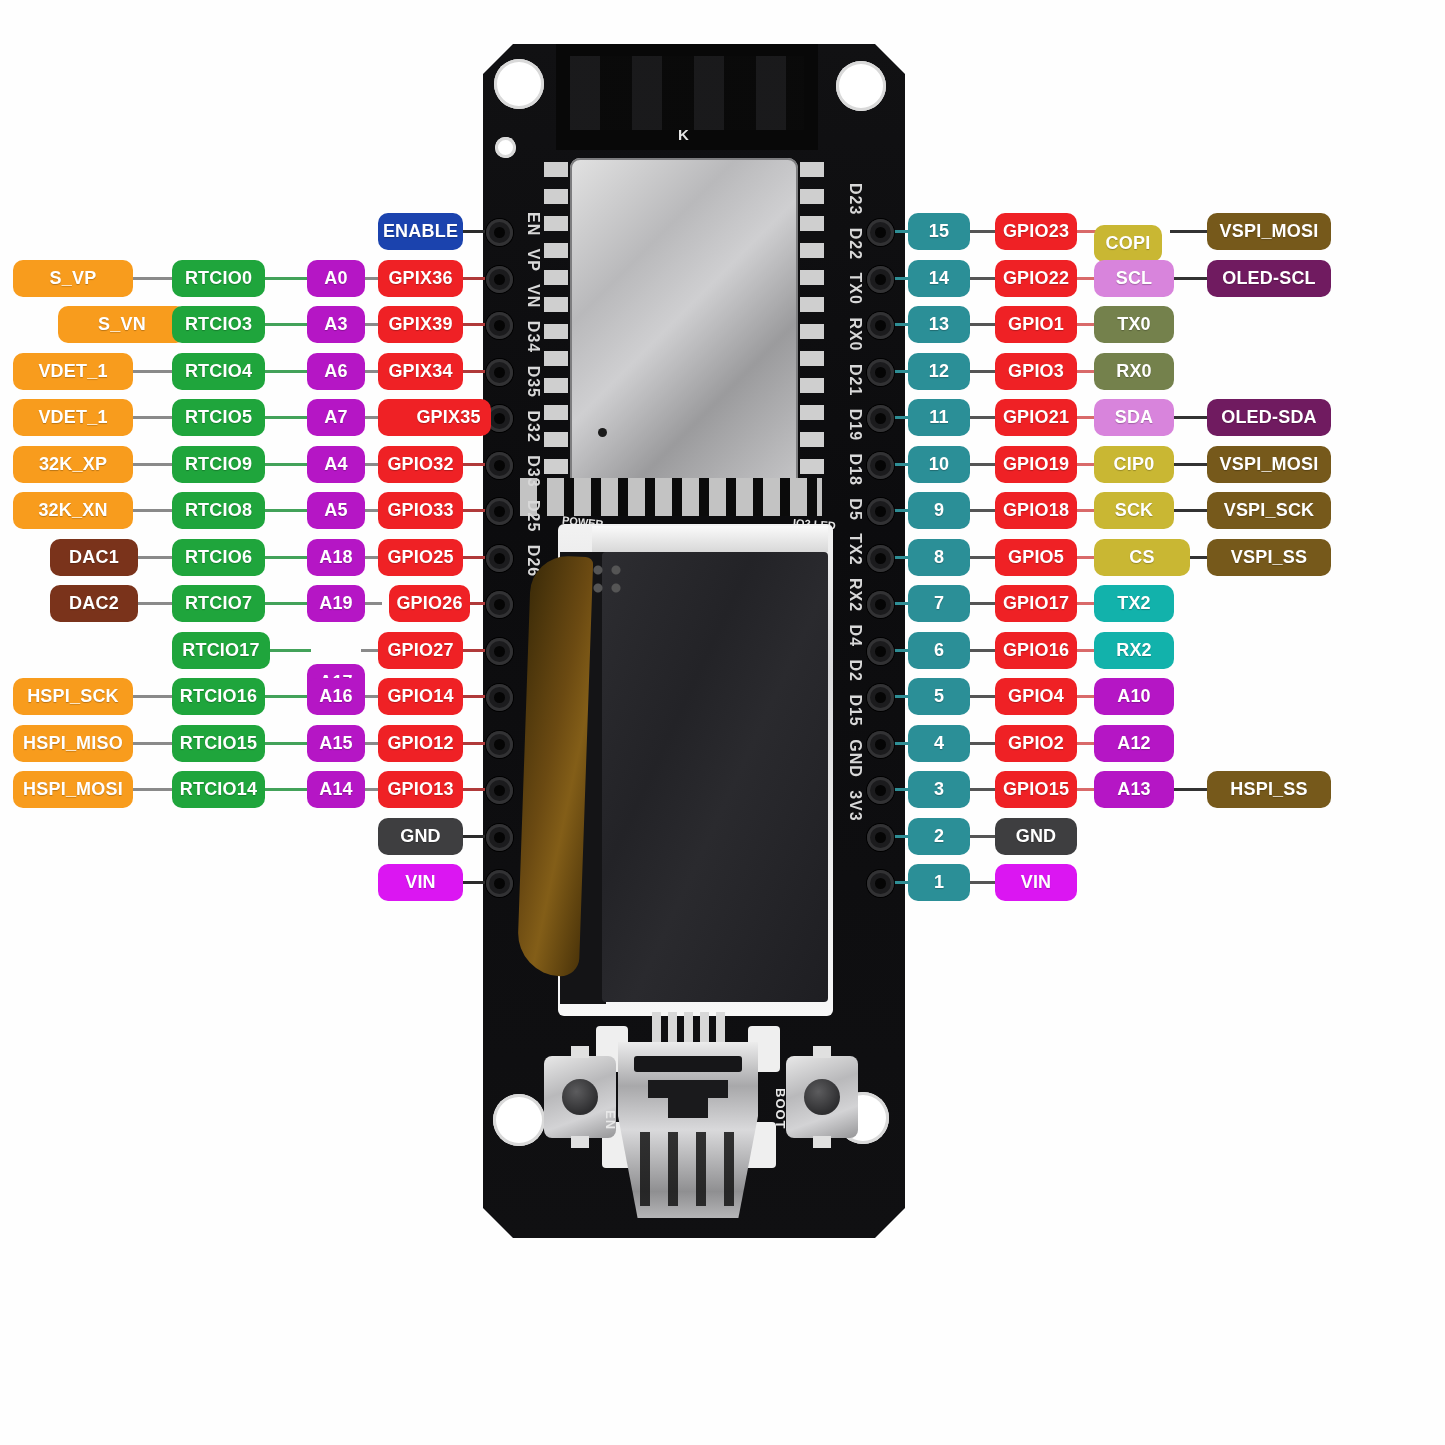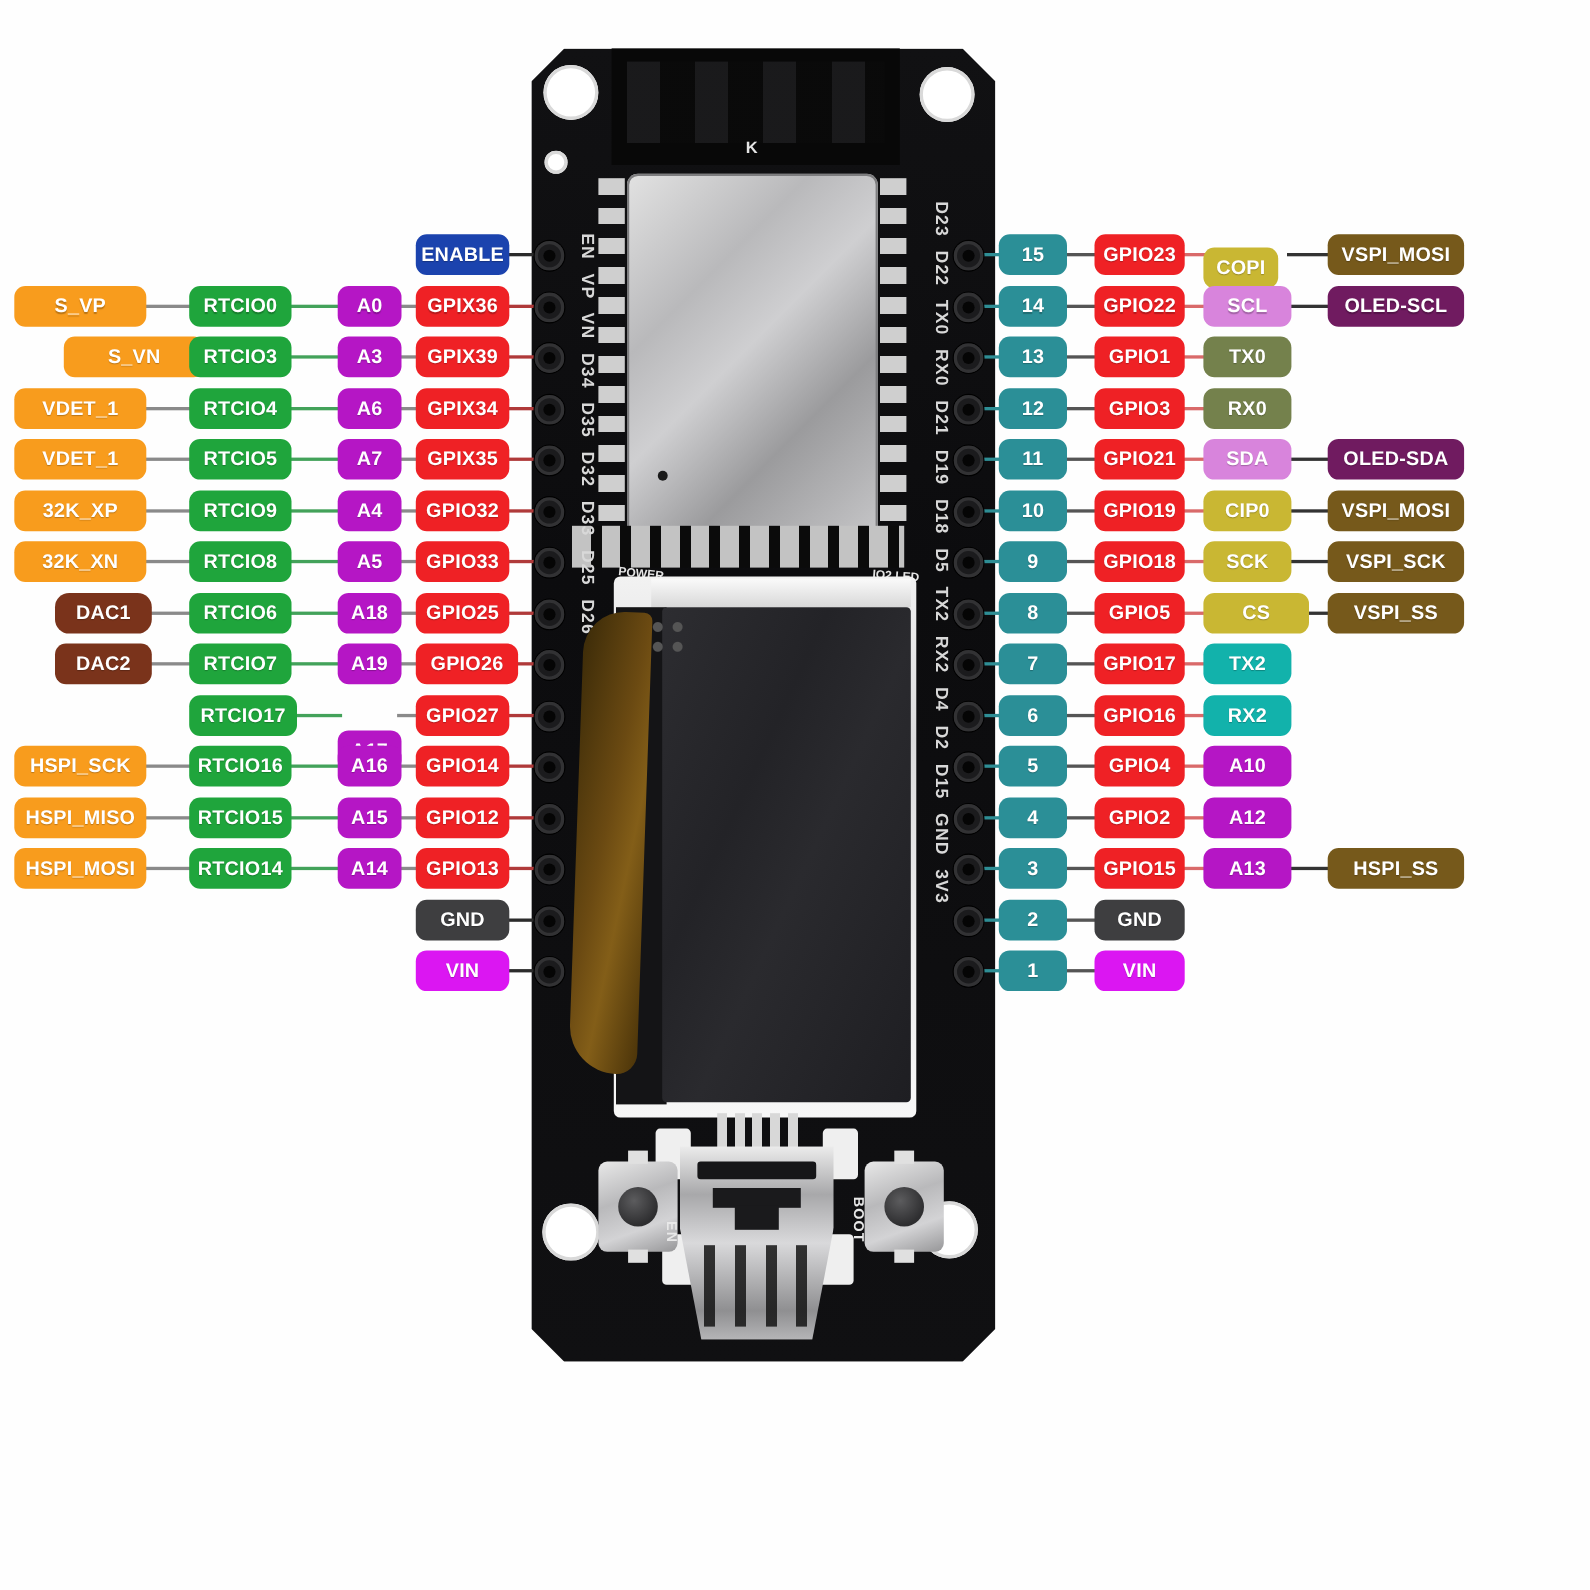--- a/index.html
+++ b/index.html
@@ -188,53 +188,53 @@
       <div class="pbox c-green" style="left: 172px; top: 353px; width: 93px;">RTCIO4</div>
       <div class="pbox c-purple" style="left: 307px; top: 353px; width: 58px;">A6</div>
       <div class="pbox c-red" style="left: 378px; top: 353px; width: 85px;">GPIX34</div>
       <div class="cline" style="left: 129px; top: 416px; width: 47px; background: rgb(138, 138, 138);"></div>
       <div class="cline" style="left: 261px; top: 416px; width: 50px; background: rgb(67, 162, 90);"></div>
       <div class="cline" style="left: 361px; top: 416px; width: 21px; background: rgb(138, 138, 138);"></div>
       <div class="cline" style="left: 459px; top: 416px; width: 40px; background: rgb(176, 58, 58);"></div>
       <div class="pbox c-orange" style="left: 13px; top: 399px; width: 120px;">VDET_1</div>
       <div class="pbox c-green" style="left: 172px; top: 399px; width: 93px;">RTCIO5</div>
       <div class="pbox c-purple" style="left: 307px; top: 399px; width: 58px;">A7</div>
-      <div class="pbox c-red" style="left: 378px; top: 399px; width: 85px;">GPIX35</div>
+      <div class="pbox c-red" style="left: 378px; top: 399px; width: 85px; padding-left: 28px;">GPIX35</div>
       <div class="cline" style="left: 129px; top: 463px; width: 47px; background: rgb(138, 138, 138);"></div>
       <div class="cline" style="left: 261px; top: 463px; width: 50px; background: rgb(67, 162, 90);"></div>
       <div class="cline" style="left: 361px; top: 463px; width: 21px; background: rgb(138, 138, 138);"></div>
       <div class="cline" style="left: 459px; top: 463px; width: 40px; background: rgb(176, 58, 58);"></div>
       <div class="pbox c-orange" style="left: 13px; top: 446px; width: 120px;">32K_XP</div>
       <div class="pbox c-green" style="left: 172px; top: 446px; width: 93px;">RTCIO9</div>
       <div class="pbox c-purple" style="left: 307px; top: 446px; width: 58px;">A4</div>
       <div class="pbox c-red" style="left: 378px; top: 446px; width: 85px;">GPIO32</div>
       <div class="cline" style="left: 129px; top: 509px; width: 47px; background: rgb(138, 138, 138);"></div>
       <div class="cline" style="left: 261px; top: 509px; width: 50px; background: rgb(67, 162, 90);"></div>
       <div class="cline" style="left: 361px; top: 509px; width: 21px; background: rgb(138, 138, 138);"></div>
       <div class="cline" style="left: 459px; top: 509px; width: 40px; background: rgb(176, 58, 58);"></div>
       <div class="pbox c-orange" style="left: 13px; top: 492px; width: 120px;">32K_XN</div>
       <div class="pbox c-green" style="left: 172px; top: 492px; width: 93px;">RTCIO8</div>
       <div class="pbox c-purple" style="left: 307px; top: 492px; width: 58px;">A5</div>
       <div class="pbox c-red" style="left: 378px; top: 492px; width: 85px;">GPIO33</div>
       <div class="cline" style="left: 134px; top: 556px; width: 42px; background: rgb(138, 138, 138);"></div>
       <div class="cline" style="left: 261px; top: 556px; width: 50px; background: rgb(67, 162, 90);"></div>
       <div class="cline" style="left: 361px; top: 556px; width: 21px; background: rgb(138, 138, 138);"></div>
       <div class="cline" style="left: 459px; top: 556px; width: 40px; background: rgb(176, 58, 58);"></div>
-      <div class="pbox c-brown" style="left: 50px; top: 539px; width: 88px; border-radius: 13px;">DAC1</div>
+      <div class="pbox c-brown" style="left: 50px; top: 539px; width: 88px;">DAC1</div>
       <div class="pbox c-green" style="left: 172px; top: 539px; width: 93px;">RTCIO6</div>
       <div class="pbox c-purple" style="left: 307px; top: 539px; width: 58px;">A18</div>
       <div class="pbox c-red" style="left: 378px; top: 539px; width: 85px;">GPIO25</div>
       <div class="cline" style="left: 134px; top: 602px; width: 42px; background: rgb(138, 138, 138);"></div>
       <div class="cline" style="left: 261px; top: 602px; width: 50px; background: rgb(67, 162, 90);"></div>
       <div class="cline" style="left: 361px; top: 602px; width: 21px; background: rgb(138, 138, 138);"></div>
       <div class="cline" style="left: 459px; top: 602px; width: 40px; background: rgb(176, 58, 58);"></div>
       <div class="pbox c-brown" style="left: 50px; top: 585px; width: 88px;">DAC2</div>
       <div class="pbox c-green" style="left: 172px; top: 585px; width: 93px;">RTCIO7</div>
       <div class="pbox c-purple" style="left: 307px; top: 585px; width: 58px;">A19</div>
-      <div class="pbox c-red" style="left: 378px; top: 585px; width: 93px;">GPIO26</div>
+      <div class="pbox c-red" style="left: 389px; top: 585px; width: 81px;">GPIO26</div>
       <div class="cline" style="left: 261px; top: 649px; width: 50px; background: rgb(67, 162, 90);"></div>
       <div class="cline" style="left: 361px; top: 649px; width: 21px; background: rgb(138, 138, 138);"></div>
       <div class="cline" style="left: 459px; top: 649px; width: 40px; background: rgb(176, 58, 58);"></div>
       <div class="pbox c-green" style="left: 172px; top: 632px; width: 98px;">RTCIO17</div>
       <div class="pbox c-purple" style="left: 307px; top: 632px; width: 58px; margin-top: 32px;">A17</div>
       <div class="pbox c-red" style="left: 378px; top: 632px; width: 85px;">GPIO27</div>
       <div class="cline" style="left: 129px; top: 695px; width: 47px; background: rgb(138, 138, 138);"></div>
       <div class="cline" style="left: 261px; top: 695px; width: 50px; background: rgb(67, 162, 90);"></div>
       <div class="cline" style="left: 361px; top: 695px; width: 21px; background: rgb(138, 138, 138);"></div>
       <div class="cline" style="left: 459px; top: 695px; width: 40px; background: rgb(176, 58, 58);"></div>

